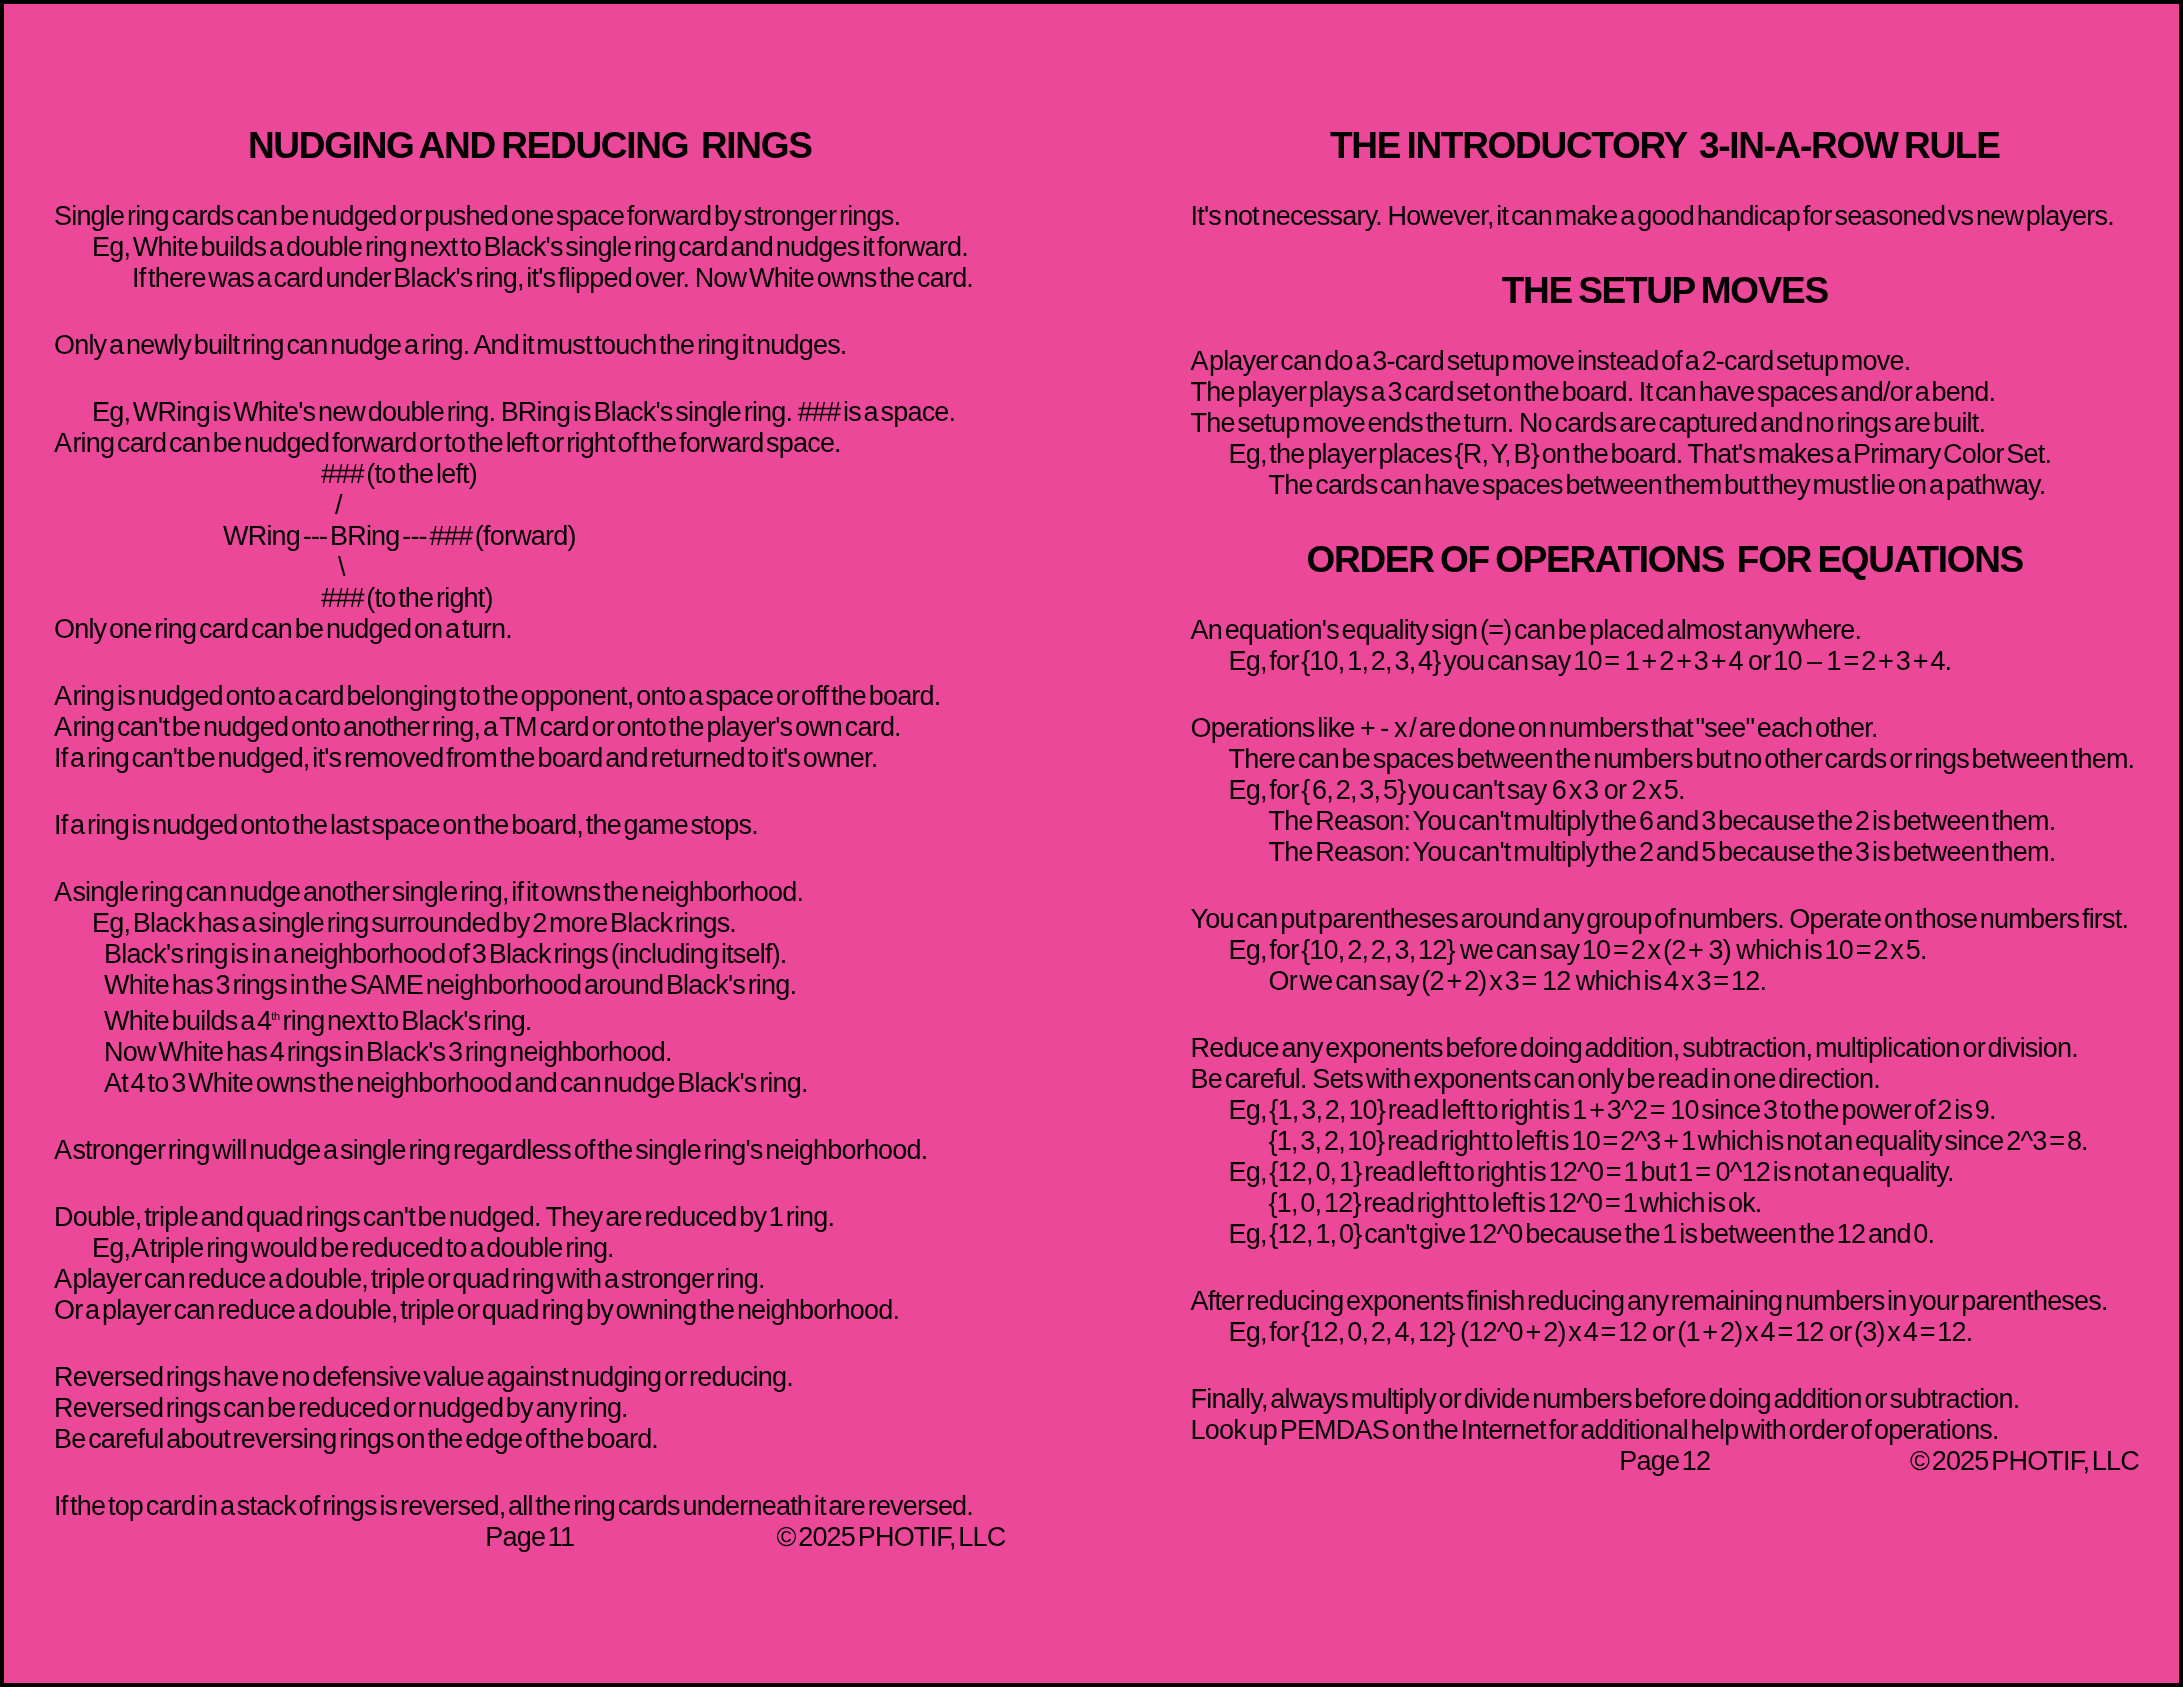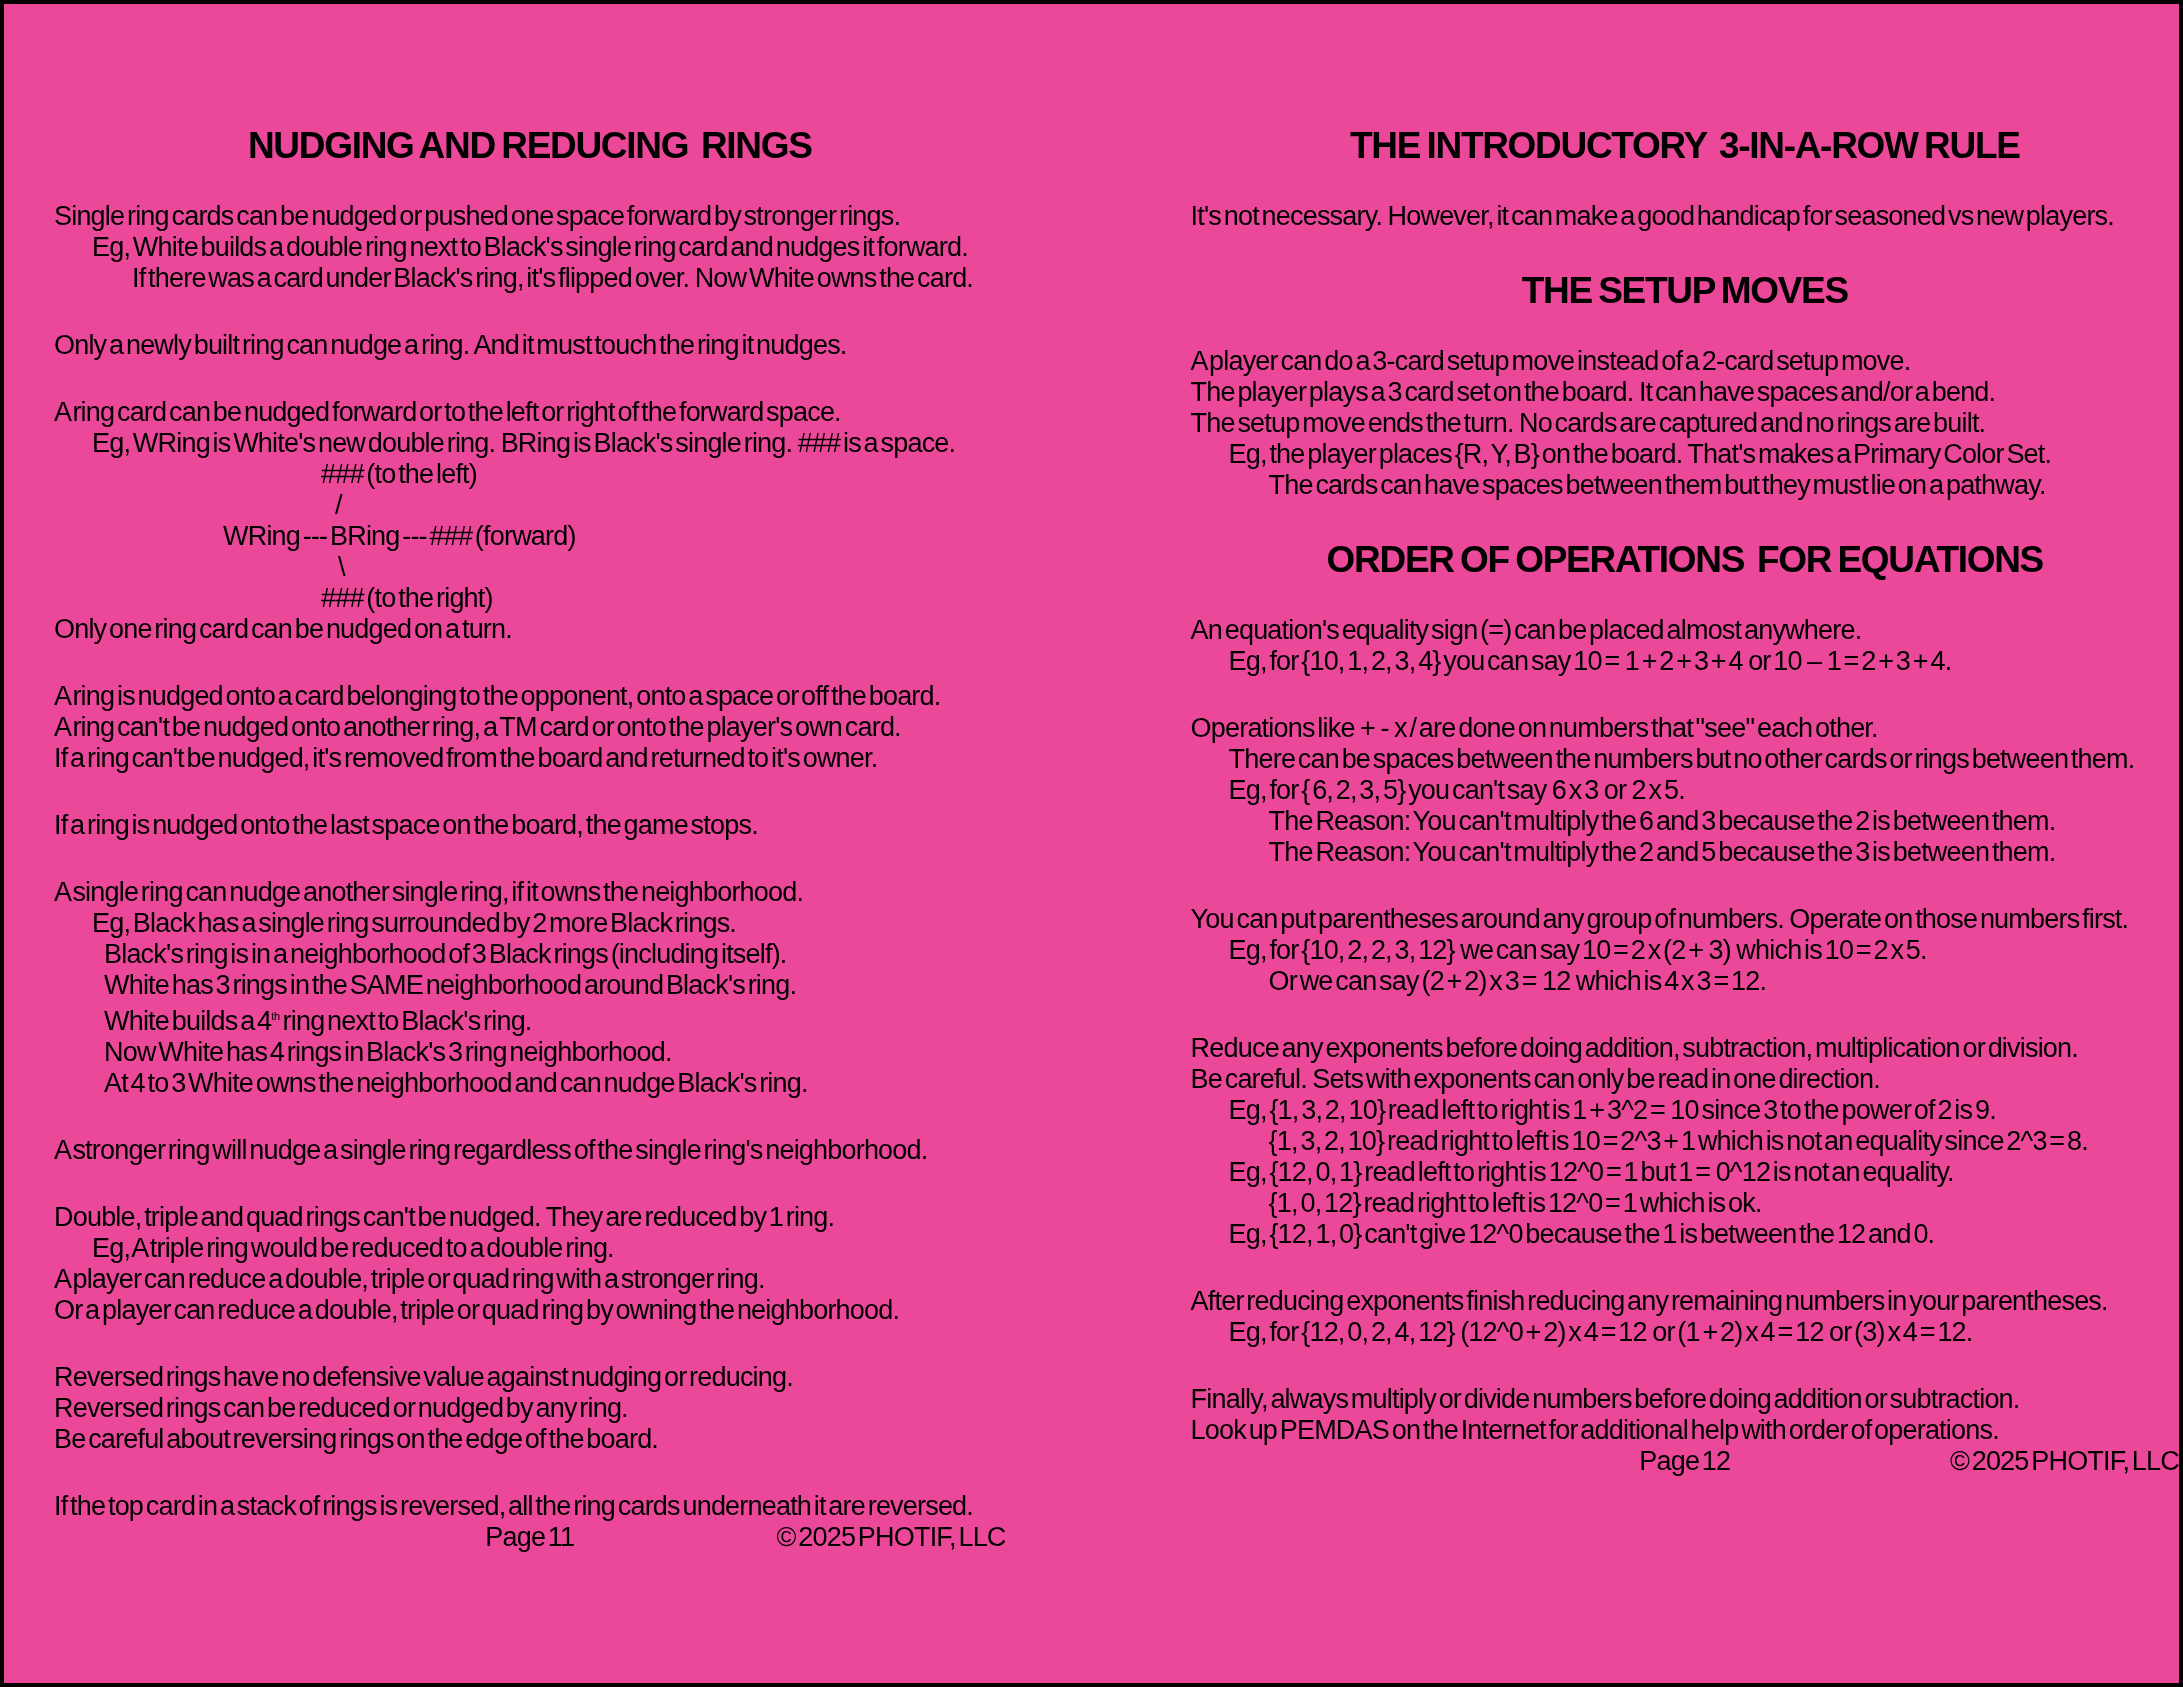--- a/index.html
+++ b/index.html
@@ -16,21 +16,21 @@
     display: flex;
   }
   .page {
     box-sizing: border-box;
     width: 1092px; height: 100%;
     padding-top: 121px;
     overflow: hidden;
     position: relative;
   }
   .page-left  { padding-left: 50px;  padding-right: 86px; }
-  .page-right { padding-left: 99px; }
+  .page-right { padding-left: 99px; padding-right: 40px; }
 
   .title {
     font-size: 37px;
     line-height: 42px;
     font-weight: bold;
     text-align: center;
     letter-spacing: -1.3px;
     word-spacing: -2.6px;
     white-space: pre;
     margin: 0 0 34px 0;
@@ -94,22 +94,22 @@
       <div class="ln i0">Single ring cards can be nudged or pushed one space forward by stronger rings.</div>
       <div class="ln i1">Eg, White builds a double ring next to Black's single ring card and nudges it forward.</div>
       <div class="ln i2">If there was a card under Black's ring, it's flipped over.  Now White owns the card.</div>
     </div>
 
     <div class="para">
       <div class="ln i0">Only a newly built ring can nudge a ring.  And it must touch the ring it nudges.</div>
     </div>
 
     <div class="para">
+      <div class="ln i1">Eg, WRing is White's new double ring.  BRing is Black's single ring.  ### is a space.</div>
       <div class="ln i0">A ring card can be nudged forward or to the left or right of the forward space.</div>
-      <div class="ln i1">Eg, WRing is White's new double ring.  BRing is Black's single ring.  ### is a space.</div>
       <div class="ln d-left">### (to the left)</div>
       <div class="ln d-slash">/</div>
       <div class="ln d-mid">WRing --- BRing --- ### (forward)</div>
       <div class="ln d-back">\</div>
       <div class="ln d-right">### (to the right)</div>
       <div class="ln i0">Only one ring card can be nudged on a turn.</div>
     </div>
 
     <div class="para">
       <div class="ln i0">A ring is nudged onto a card belonging to the opponent, onto a space or off the board.</div>

